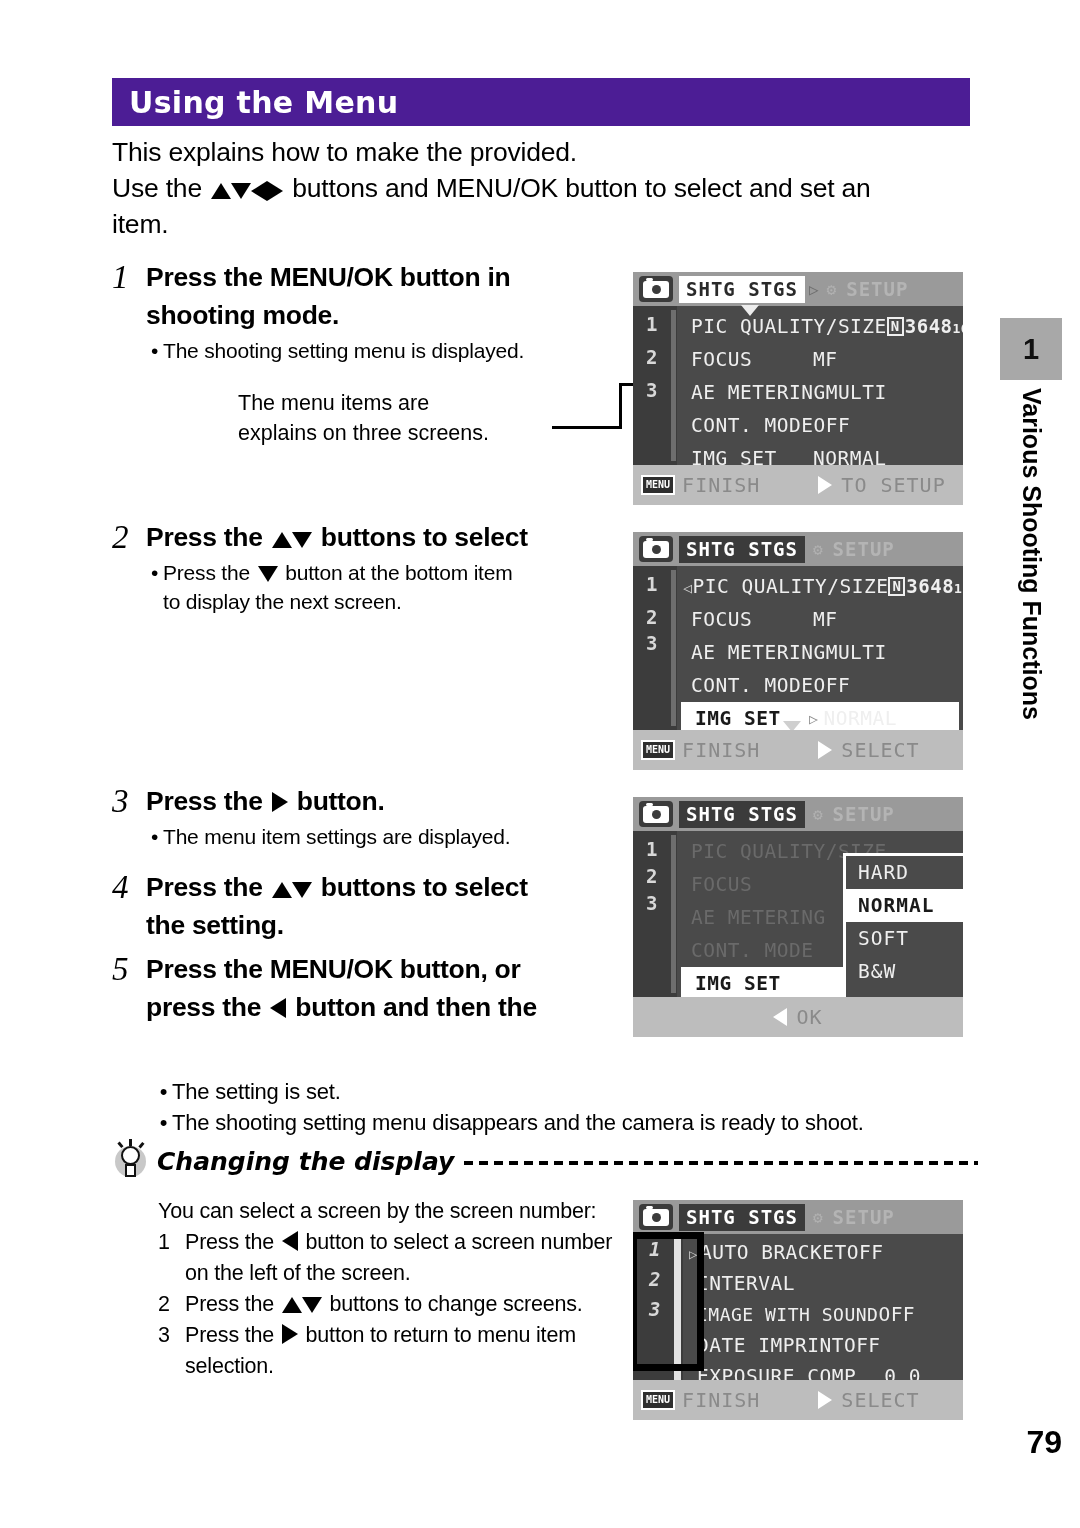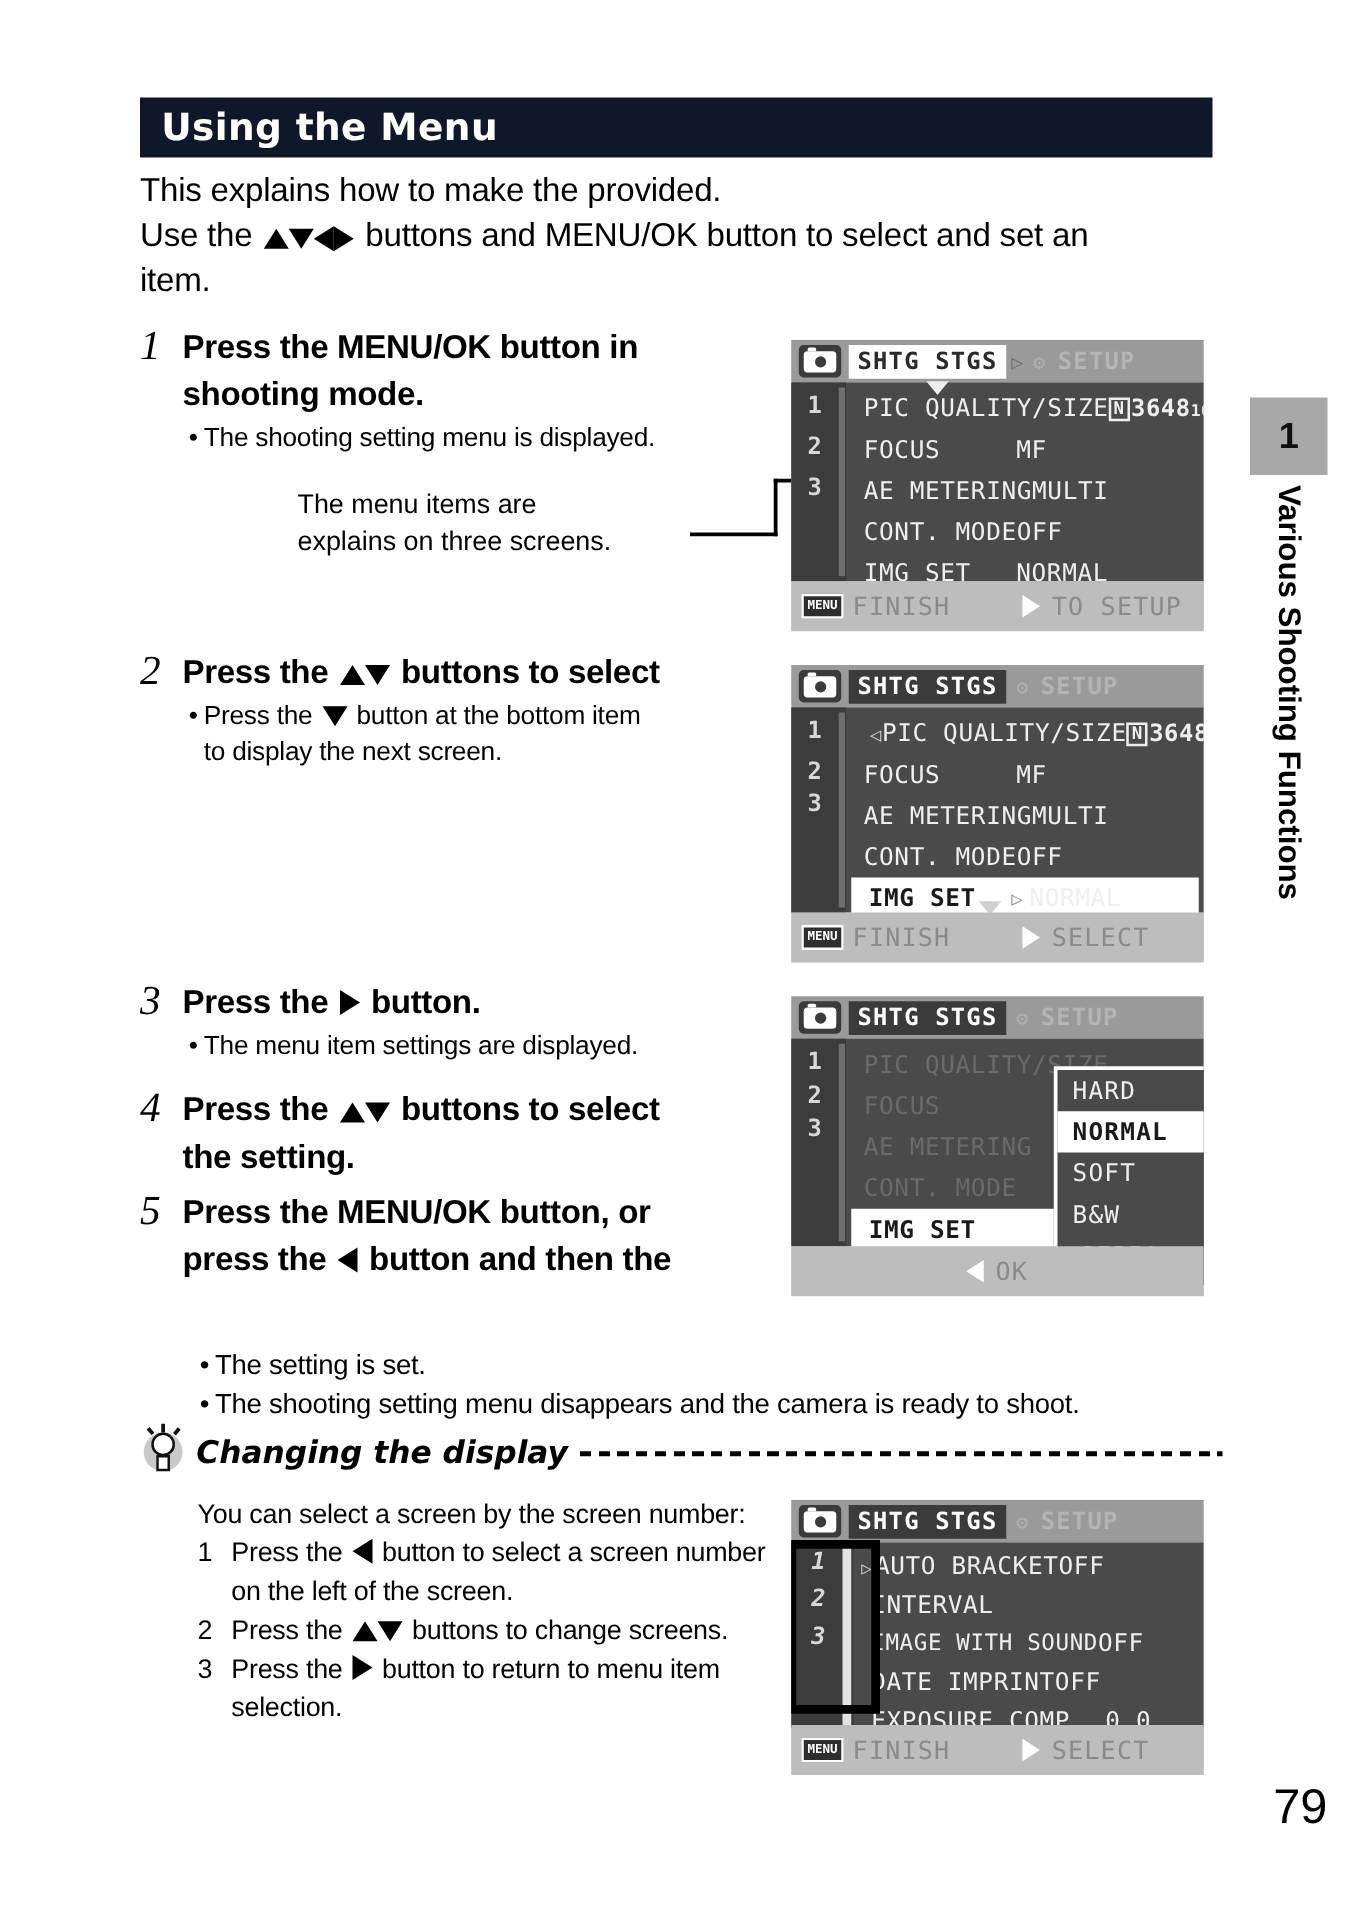--- a/index.html
+++ b/index.html
@@ -8,21 +8,21 @@
     width:1080px;height:1528px;position:relative;overflow:hidden;
     font-family:"Liberation Sans","DejaVu Sans",sans-serif;
     color:#000;
     -webkit-font-smoothing:antialiased;
   }
   .page{position:absolute;inset:0;}
 
   
   .title-bar{
     position:absolute;left:112px;top:78px;width:858px;height:48px;
-    background:#0f172a;display:flex;align-items:center;
+    background:#4c1d95;display:flex;align-items:center;
   }
   .title-bar .t{
     color:#fff;font-size:30px;font-weight:bold;letter-spacing:.3px;
     padding-left:17px;font-family:"DejaVu Sans",sans-serif;
   }
 
   
   .intro{position:absolute;left:112px;top:134px;width:866px;}
   .intro p{margin:0;font-size:26.5px;line-height:36px;letter-spacing:-0.2px;}
 
@@ -173,21 +173,21 @@
     display:flex;align-items:center;justify-content:center;}
   .chap-sq span{font-size:29px;font-weight:bold;color:#111;}
   .chap-label{
     position:absolute;left:1000px;top:388px;width:62px;height:430px;
     display:flex;align-items:flex-start;justify-content:center;
   }
   .chap-label span{
     writing-mode:vertical-rl;font-size:25px;font-weight:bold;letter-spacing:0px;white-space:nowrap;
   }
   .pagenum{
-    position:absolute;right:18px;top:1424px;font-size:39px;font-weight:normal;margin-left:20px;
+    position:absolute;right:18px;top:1424px;font-size:32px;font-weight:bold;margin-left:20px;
   }
 </style>
 </head>
 <body>
 
 <div class="page">
 
   <div class="title-bar">
     <div class="t">Using the Menu</div>
   </div>
@@ -434,21 +434,21 @@
       <div class="tab-inactive">SETUP</div>
     </div>
     <div class="lcd-body" style="top:34px;bottom:40px;">
       <div class="numcol">
         <span style="top:7px;">1</span>
         <span style="top:40px;">2</span>
         <span style="top:66px;">3</span>
         <div class="numbar"></div>
       </div>
       <div class="row" style="top:4px;">
-        <div class="lbl" style="padding-left:19px;"><span style="color:#cfcfcf;font-size:15px;">◁</span><span>PIC QUALITY/SIZE</span></div>
+        <div class="lbl" style="padding-left:6px;"><span style="color:#cfcfcf;font-size:15px;">◁</span><span>PIC QUALITY/SIZE</span></div>
         <div class="val"><span class="boxN">N</span><span class="sz">3648</span><span class="szs">10M</span></div>
       </div>
       <div class="row" style="top:37px;">
         <div class="lbl">FOCUS</div>
         <div class="val">MF</div>
       </div>
       <div class="row" style="top:70px;">
         <div class="lbl">AE METERING</div>
         <div class="val">MULTI</div>
       </div>

